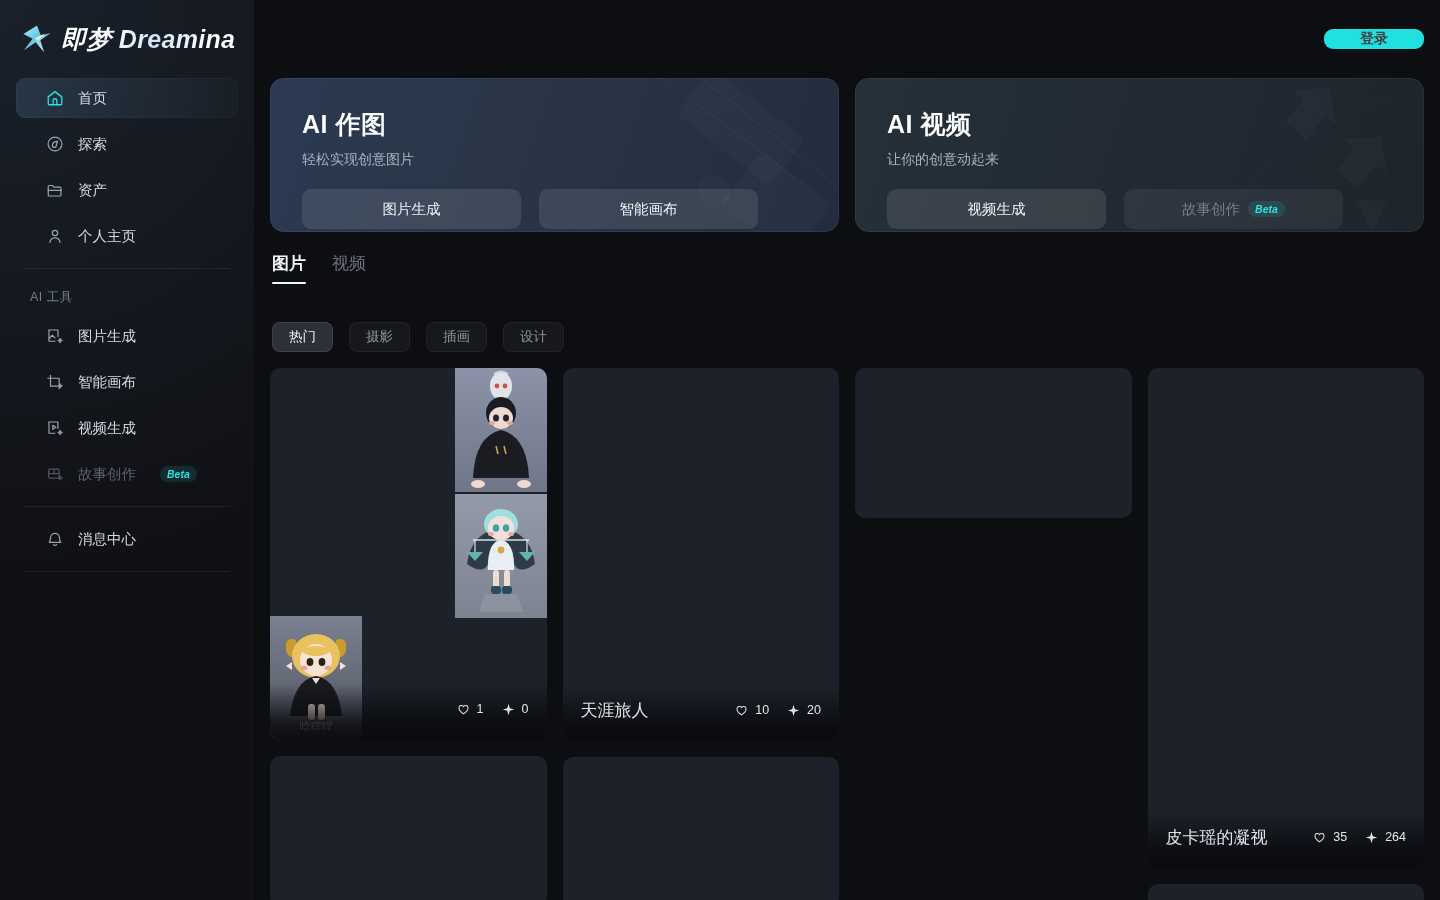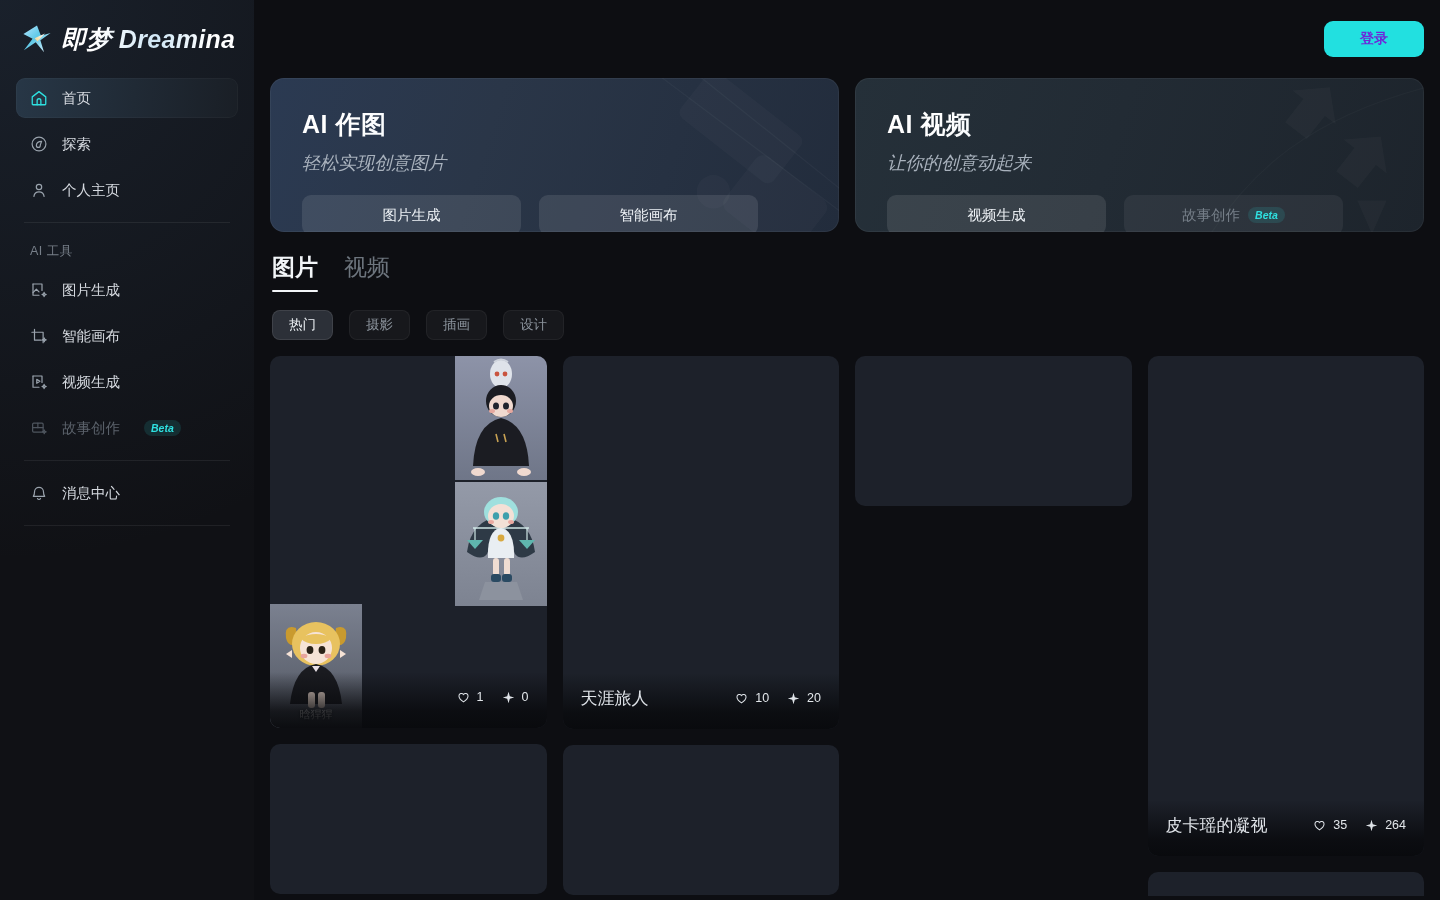--- a/index.html
+++ b/index.html
@@ -28,21 +28,21 @@
   .brand-logo { width: 30px; height: 30px; flex: 0 0 30px; display:block; }
   .brand-name {
     font-size: 25px; font-weight: 700; font-style: italic;
     letter-spacing: .3px;
     background: linear-gradient(100deg,#ffffff 20%,#cfe6f5 55%,#ffffff 85%);
     -webkit-background-clip: text; background-clip: text; color: transparent;
     white-space: nowrap;
   }
   .nav-item {
     display: flex; align-items: center; gap: 14px;
-    height: 40px; padding: 0 14px; border-radius: 9px;
+    height: 40px; padding: 0 30px; border-radius: 9px;
     color: #d6dae0; font-size: 14.5px; cursor: pointer;
     margin-bottom: 6px;
   }
   .nav-item .ico { width: 18px; height: 18px; flex:0 0 18px; display:block; color:#9aa3ad; }
   .nav-item.active {
     background: linear-gradient(95deg, rgba(40,56,72,.95) 0%, rgba(26,31,38,.9) 100%);
     box-shadow: inset 0 0 0 1px rgba(255,255,255,.03);
   }
   .nav-item.active .ico { color: #2ee0e0; }
   .nav-item.disabled { color: #5b626b; cursor: default; }
@@ -58,23 +58,23 @@
     border-radius: 8px; padding: 2px 7px 2px 7px; line-height: 1.2;
   }
 
   
   .main { flex: 1; height: 900px; position: relative; overflow: hidden; background: #0d0e12; }
   .topbar {
     height: 78px; display: flex; align-items: center; justify-content: flex-end;
     padding-right: 16px;
   }
   .login-btn {
-    background: #22e0e0; color: #6d28d9; border: none; cursor: pointer;
+    background: #22e0e0; color: #404040; border: none; cursor: pointer;
     font-size: 14px; font-weight: 700; border-radius: 9px;
-    width: 100px; height: 36px; font-family: inherit;
+    width: 100px; height: 20px; font-family: inherit;
   }
 
   .content { padding: 0 16px; }
 
   .banners { display: flex; gap: 16px; }
   .banner {
     flex: 1; height: 154px; border-radius: 14px; position: relative; overflow: hidden;
     padding: 30px 32px 0 32px;
     box-shadow: inset 0 0 0 1px rgba(255,255,255,.05);
   }
@@ -85,50 +85,50 @@
     background: linear-gradient(108deg,#253039 0%,#222b34 45%,#1d242c 100%);
   }
   .banner .deco { position: absolute; inset: 0; pointer-events: none; opacity:.5; }
   .banner h2 {
     font-size: 25px; font-weight: 700; letter-spacing: .5px;
     background: linear-gradient(100deg,#ffffff 10%,#d7e9f7 60%,#ffffff 95%);
     -webkit-background-clip: text; background-clip: text; color: transparent;
     position: relative; z-index: 2;
   }
   .banner p {
-    margin-top: 10px; font-size: 18px; color: #a9b2bd; position: relative; z-index: 2; font-style: italic;
+    margin-top: 10px; font-size: 14px; color: #a9b2bd; position: relative; z-index: 2;
   }
   .banner-actions { display: flex; gap: 18px; margin-top: 20px; position: relative; z-index: 2; }
   .banner-btn {
     width: 219px; height: 40px; border-radius: 9px; border: none; cursor: pointer;
     background: rgba(255,255,255,.10);
     color: #eef2f6; font-size: 14.5px; font-family: inherit;
     display: flex; align-items: center; justify-content: center; gap: 8px;
   }
   .banner-btn.muted { color: #767f89; cursor: default; background: rgba(255,255,255,.06); }
   .banner-btn .beta-pill { margin-left: 0; }
 
   
   .tabs { display: flex; gap: 26px; margin-top: 20px; padding-left: 2px; }
   .tab {
-    font-size: 23px; color: #6d757e; cursor: pointer; padding-bottom: 9px;
+    font-size: 17px; color: #6d757e; cursor: pointer; padding-bottom: 9px;
     position: relative; font-weight: 500;
   }
   .tab.active { color: #f2f5f8; font-weight: 700; }
   .tab.active::after {
     content:""; position:absolute; left:0; right:0; bottom:0; height:2px;
     background:#f2f5f8; border-radius:2px;
   }
 
   .chips { display: flex; gap: 16px; margin-top: 18px; padding-left: 2px; }
   .chip {
     height: 30px; min-width: 61px; padding: 0 16px; border-radius: 8px;
     background: rgba(255,255,255,.045); color: #8b939c;
     font-size: 13.5px; display: flex; align-items: center; justify-content: center;
-    cursor: pointer; border: 1px solid rgba(255,255,255,.05);
+    cursor: pointer; border: 1px solid rgba(255,255,255,.05); margin-top: 20px;
   }
   .chip.active { background: #2c3038; color: #eef2f6; border-color: rgba(255,255,255,.09); }
 
   
   .grid {
     margin-top: 16px; display: flex; gap: 16px; height: 540px; overflow: hidden;
   }
   .col { flex: 1; display: flex; flex-direction: column; gap: 16px; }
   .card {
     position: relative; border-radius: 10px; overflow: hidden;
@@ -196,20 +196,27 @@
       </div>
 
       <div class="nav-item">
         <svg class="ico" viewBox="0 0 24 24" fill="none" stroke="currentColor" stroke-width="1.6" stroke-linecap="round" stroke-linejoin="round">
           <circle cx="12" cy="12" r="9.2"></circle>
           <path d="M15.5 8.5 C11 8.5 8.5 11 8.5 14 a2.6 2.6 0 0 0 5.2 0 c0-2 1-3.4 1.8-5.5Z"></path>
         </svg>
         <span>探索</span>
       </div>
 
+      <div class="nav-item">
+        <svg class="ico" viewBox="0 0 24 24" fill="none" stroke="currentColor" stroke-width="1.6" stroke-linecap="round" stroke-linejoin="round">
+          <path d="M3 7.5a1.5 1.5 0 0 1 1.5-1.5h4l2 2.2h8A1.5 1.5 0 0 1 20 9.7v8.8a1.5 1.5 0 0 1-1.5 1.5h-14A1.5 1.5 0 0 1 3 18.5Z"></path>
+          <path d="M3 12.5h17"></path>
+        </svg>
+        <span>资产</span>
+      </div>
 
       <div class="nav-item">
         <svg class="ico" viewBox="0 0 24 24" fill="none" stroke="currentColor" stroke-width="1.6" stroke-linecap="round" stroke-linejoin="round">
           <circle cx="12" cy="8" r="3.6"></circle>
           <path d="M5.2 20.5c.6-3.8 3.4-5.9 6.8-5.9s6.2 2.1 6.8 5.9"></path>
         </svg>
         <span>个人主页</span>
       </div>
     </div>
 

